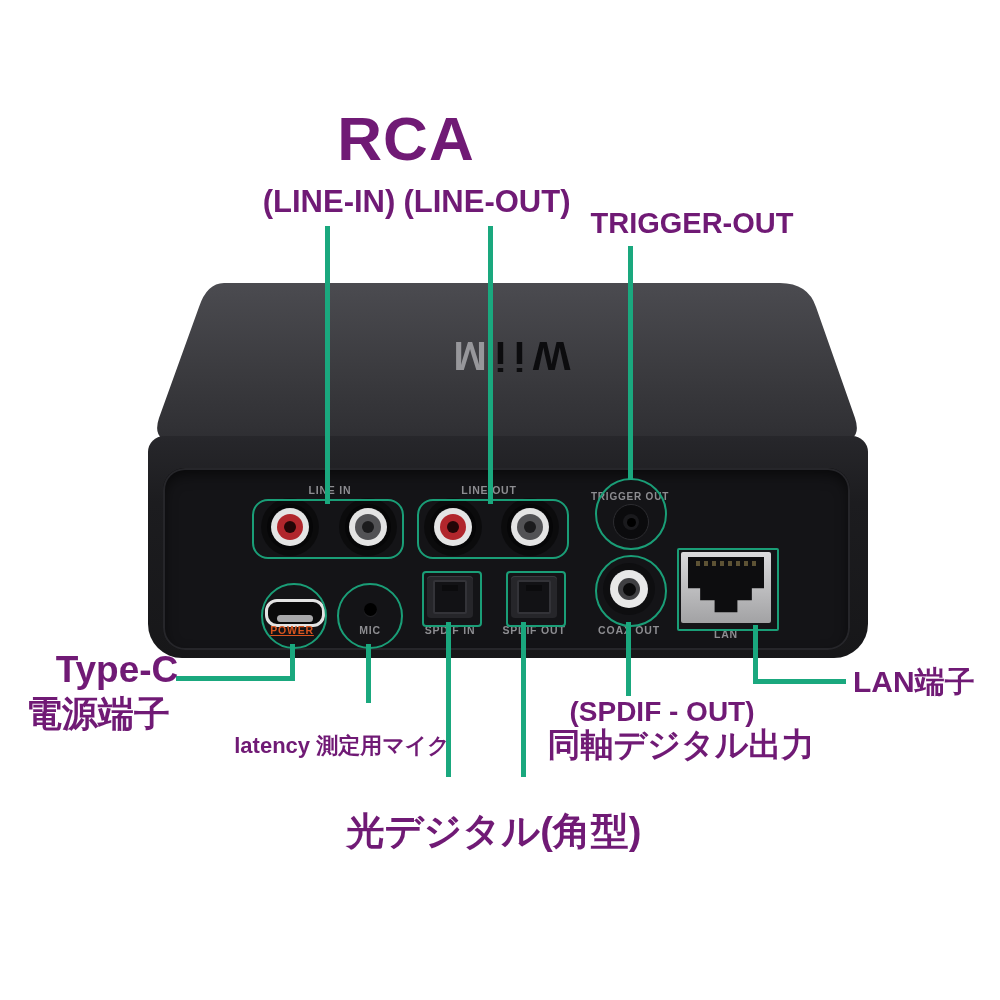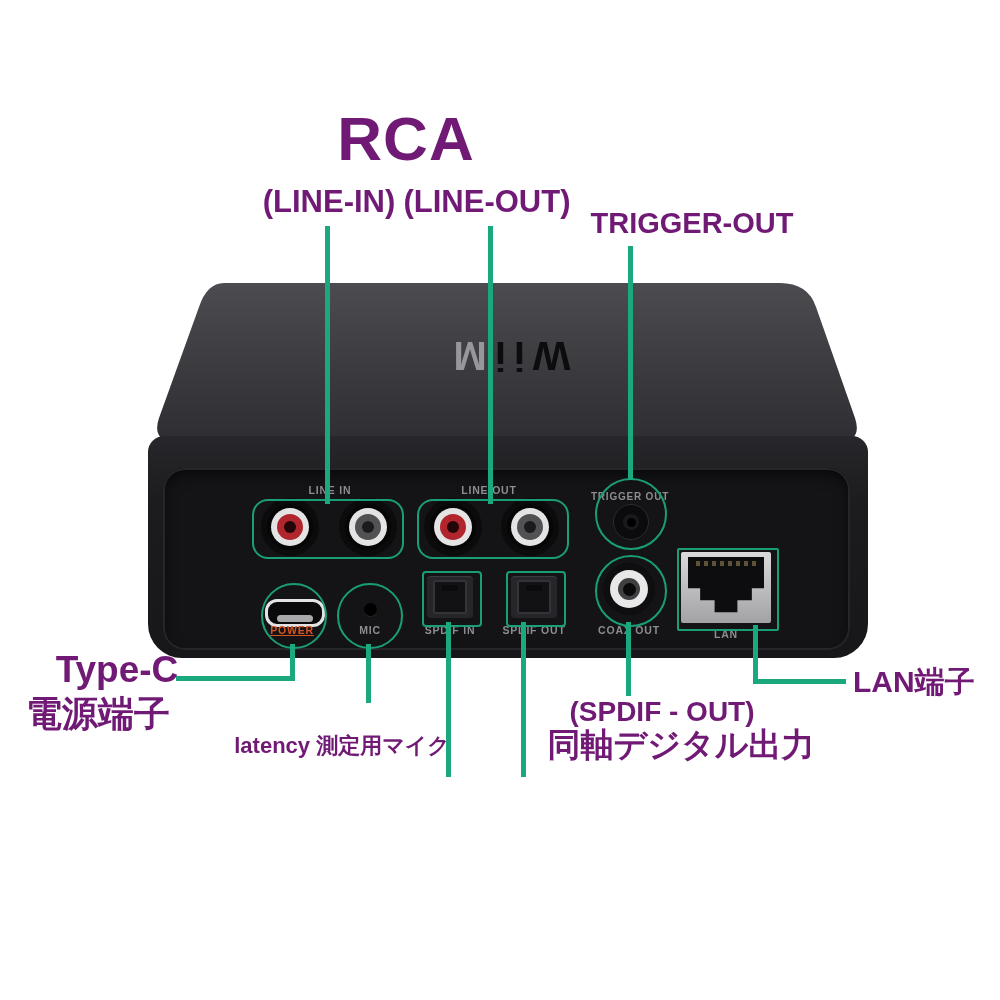--- a/index.html
+++ b/index.html
@@ -204,15 +204,16 @@
 
   <div class="ann cx rca-title" style="left:406px;top:108px;z-index:50;">RCA</div>
   <div class="ann cx sub" style="left:487px;top:186px;z-index:50;">(LINE-OUT)</div>
   <div class="ann cx sub" style="left:329px;top:186px;z-index:50;">(LINE-IN)</div>
   <div class="ann cx trigger-title" style="left:692px;top:209px;z-index:50;">TRIGGER-OUT</div>
   <div class="ann cx typec" style="left:117px;top:651px;z-index:50;">Type-C</div>
   <div class="ann cx jp-big" style="left:98px;top:696px;z-index:50;">電源端子</div>
   <div class="ann cx note" style="left:334px;top:735px;z-index:50;margin-left:8px;">latency 測定用マイク</div>
   <div class="ann cx paren" style="left:615px;top:698px;z-index:50;margin-left:47px;">(SPDIF - OUT)</div>
   <div class="ann cx jp-mid" style="left:681px;top:728px;z-index:50;">同軸デジタル出力</div>
+  <div class="ann cx jp-opt" style="left:494px;top:812px;z-index:50;">光デジタル(角型)</div>
   <div class="ann lanlabel" style="left:853px;top:667px;z-index:50;">LAN端子</div>
 
 </div>
 
 </body></html>

